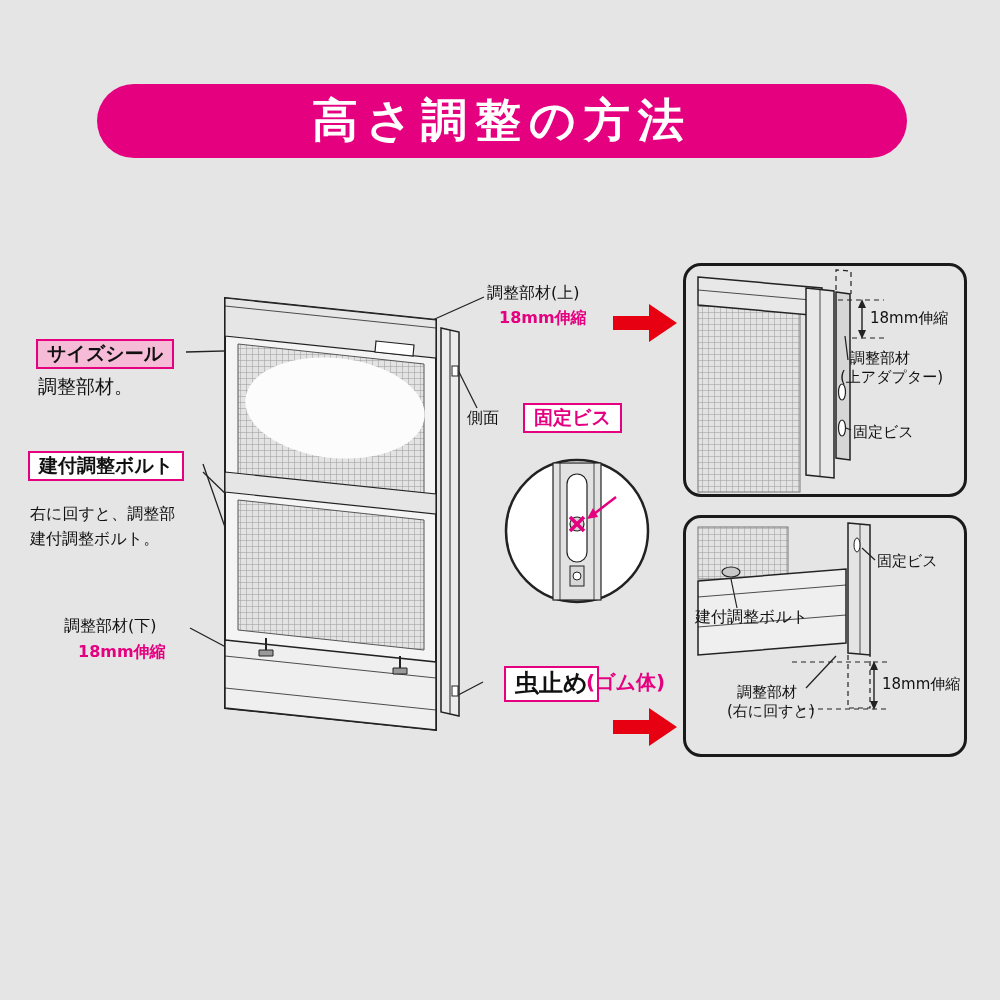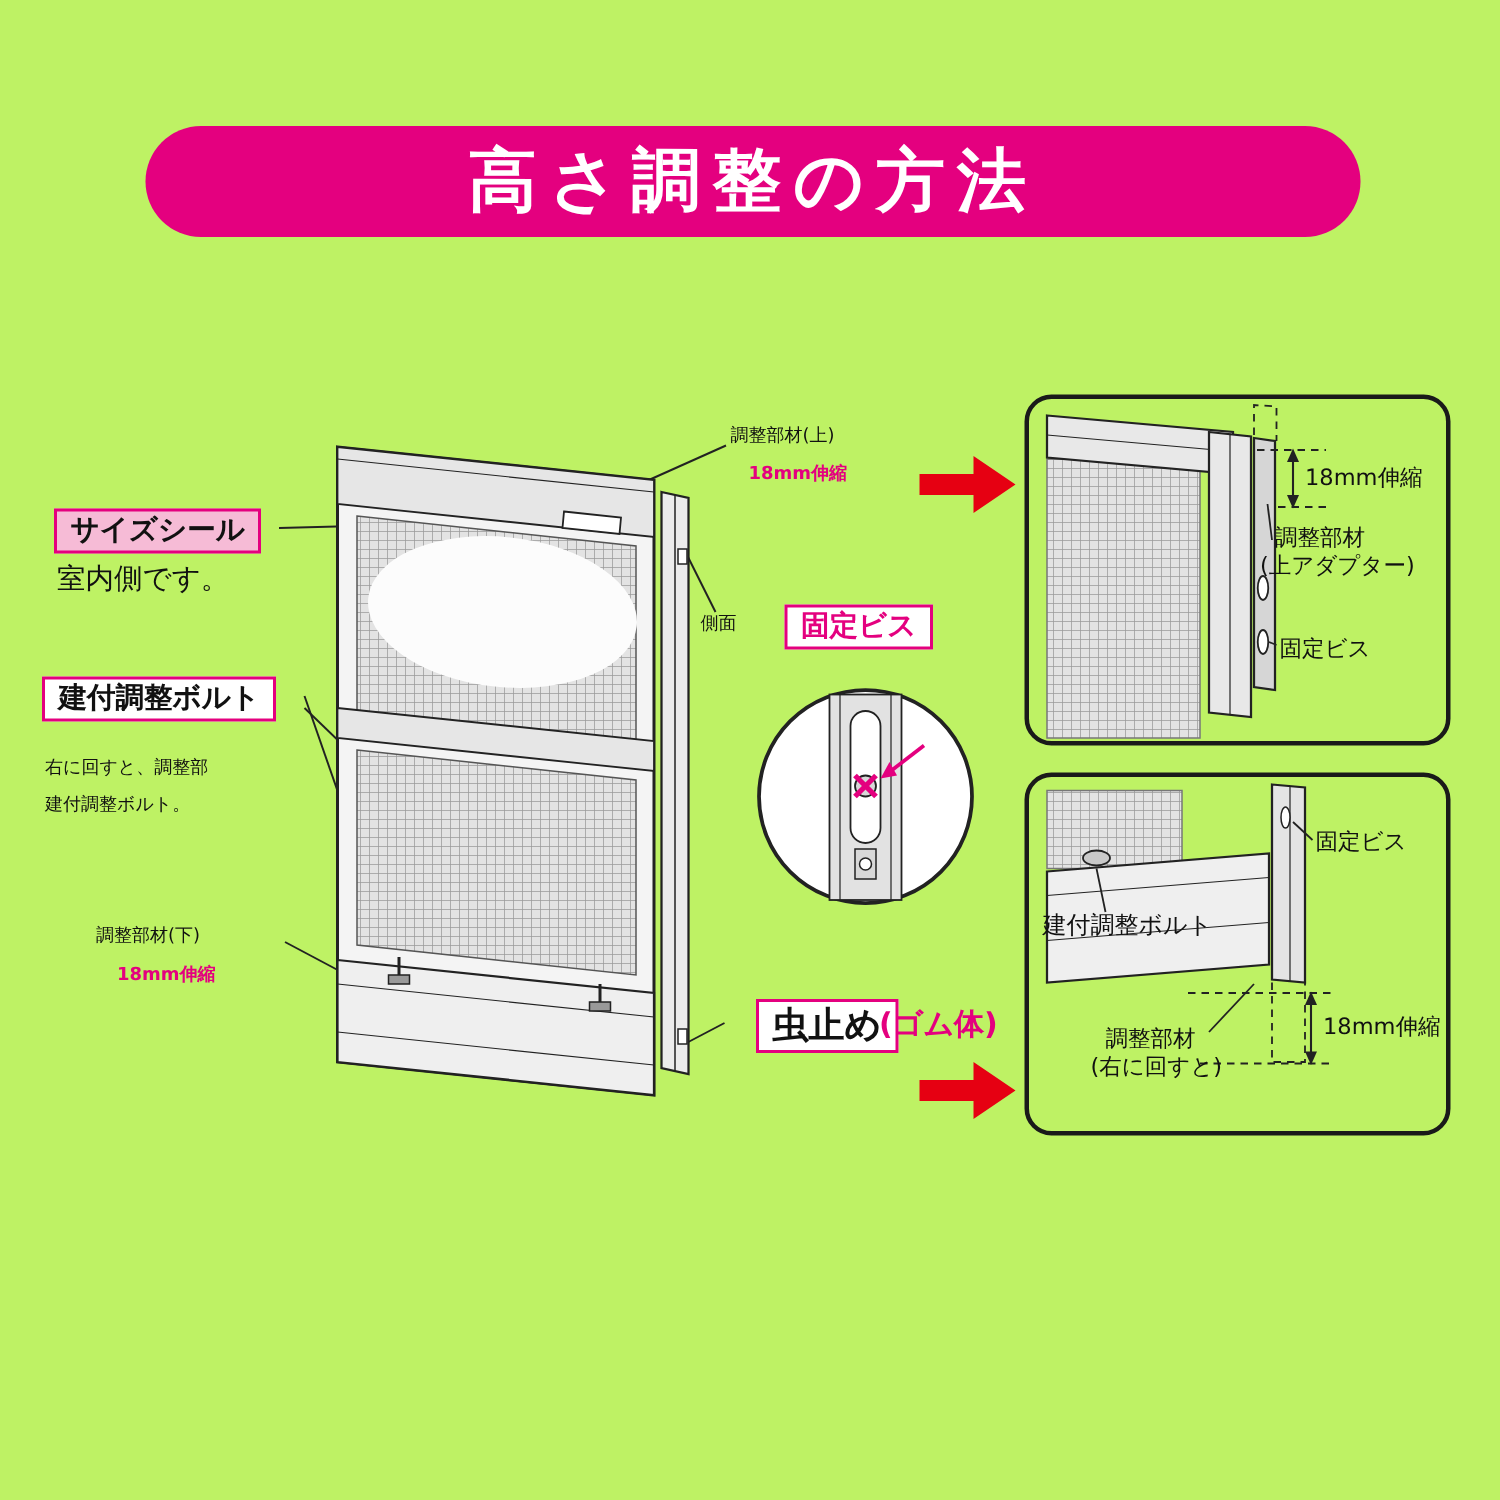--- a/index.html
+++ b/index.html
@@ -1,30 +1,30 @@
 <!DOCTYPE html>
 <html><head>
 <meta charset="utf-8">
 <style>
   * { margin:0; padding:0; box-sizing:border-box; }
   html,body { width:1000px; height:1000px; background:#ffffff;
     font-family:"DejaVu Sans","Liberation Sans",sans-serif; }
-  .page { position:relative; width:1000px; height:1000px; overflow:hidden; background:#bef264; }
+  .page { position:relative; width:1000px; height:1000px; overflow:hidden; background:#e5e5e5; }
 
   .banner { position:absolute; left:97px; top:84px; width:810px; height:74px;
     background:#E4007F; border-radius:37px; display:flex; align-items:center; justify-content:center; z-index:3; }
   .banner-text { color:#fff; font-size:46px; font-weight:bold; letter-spacing:8px; }
 
   svg.scene { position:absolute; left:0; top:0; z-index:1; }
 
   .panel { position:absolute; border:3px solid #1a1a1a; border-radius:18px; background:transparent; z-index:2; }
   .panel-top { left:683px; top:263px; width:284px; height:234px; }
   .panel-bottom { left:683px; top:515px; width:284px; height:242px; }
 
-  .lbl { position:absolute; font-size:12px; color:#111; white-space:nowrap; z-index:4; line-height:1.15; }
+  .lbl { position:absolute; font-size:16px; color:#111; white-space:nowrap; z-index:4; line-height:1.15; }
   .magenta { color:#E4007F; font-weight:bold; }
   .boxed { border:2px solid #E4007F; background:#fff; padding:2px 9px; font-weight:bold; }
   .pinkbox { border:2px solid #E4007F; background:#F6BBD6; padding:2px 9px; font-weight:bold; }
   .small { font-size:15px; }
 </style>
 </head>
 <body>
 
 <div class="page">
 
@@ -147,24 +147,24 @@
     </g>
   </svg>
 
   <div class="panel panel-top"></div>
   <div class="panel panel-bottom"></div>
 
   <div class="lbl" style="left:487px; top:284px;">調整部材(上)</div>
   <div class="lbl magenta" style="left:499px; top:309px;">18mm伸縮</div>
 
   <div class="lbl pinkbox" style="left:36px; top:339px; font-size:19px;">サイズシール</div>
-  <div class="lbl" style="left:38px; top:376px; font-size:19px;">室内側です。</div>
+  <div class="lbl" style="left:38px; top:376px; font-size:19px;">調整部材。</div>
 
   <div class="lbl boxed" style="left:28px; top:451px; font-size:19px;">建付調整ボルト</div>
-  <div class="lbl" style="left:30px; top:505px;font-family:Liberation Serif, serif;">右に回すと、調整部</div>
+  <div class="lbl" style="left:30px; top:505px;">右に回すと、調整部</div>
   <div class="lbl" style="left:30px; top:530px;">建付調整ボルト。</div>
 
   <div class="lbl" style="left:64px; top:617px;">調整部材(下)</div>
   <div class="lbl magenta" style="left:78px; top:643px;">18mm伸縮</div>
 
   <div class="lbl" style="left:467px; top:409px;">側面</div>
   <div class="lbl boxed magenta" style="left:523px; top:403px; font-size:19px;">固定ビス</div>
 
   <div class="lbl boxed" style="left:504px; top:666px; font-size:24px;">虫止め</div>
   <div class="lbl magenta" style="left:564px; top:671px; font-size:20px;margin-left:22px;">(ゴム体)</div>

